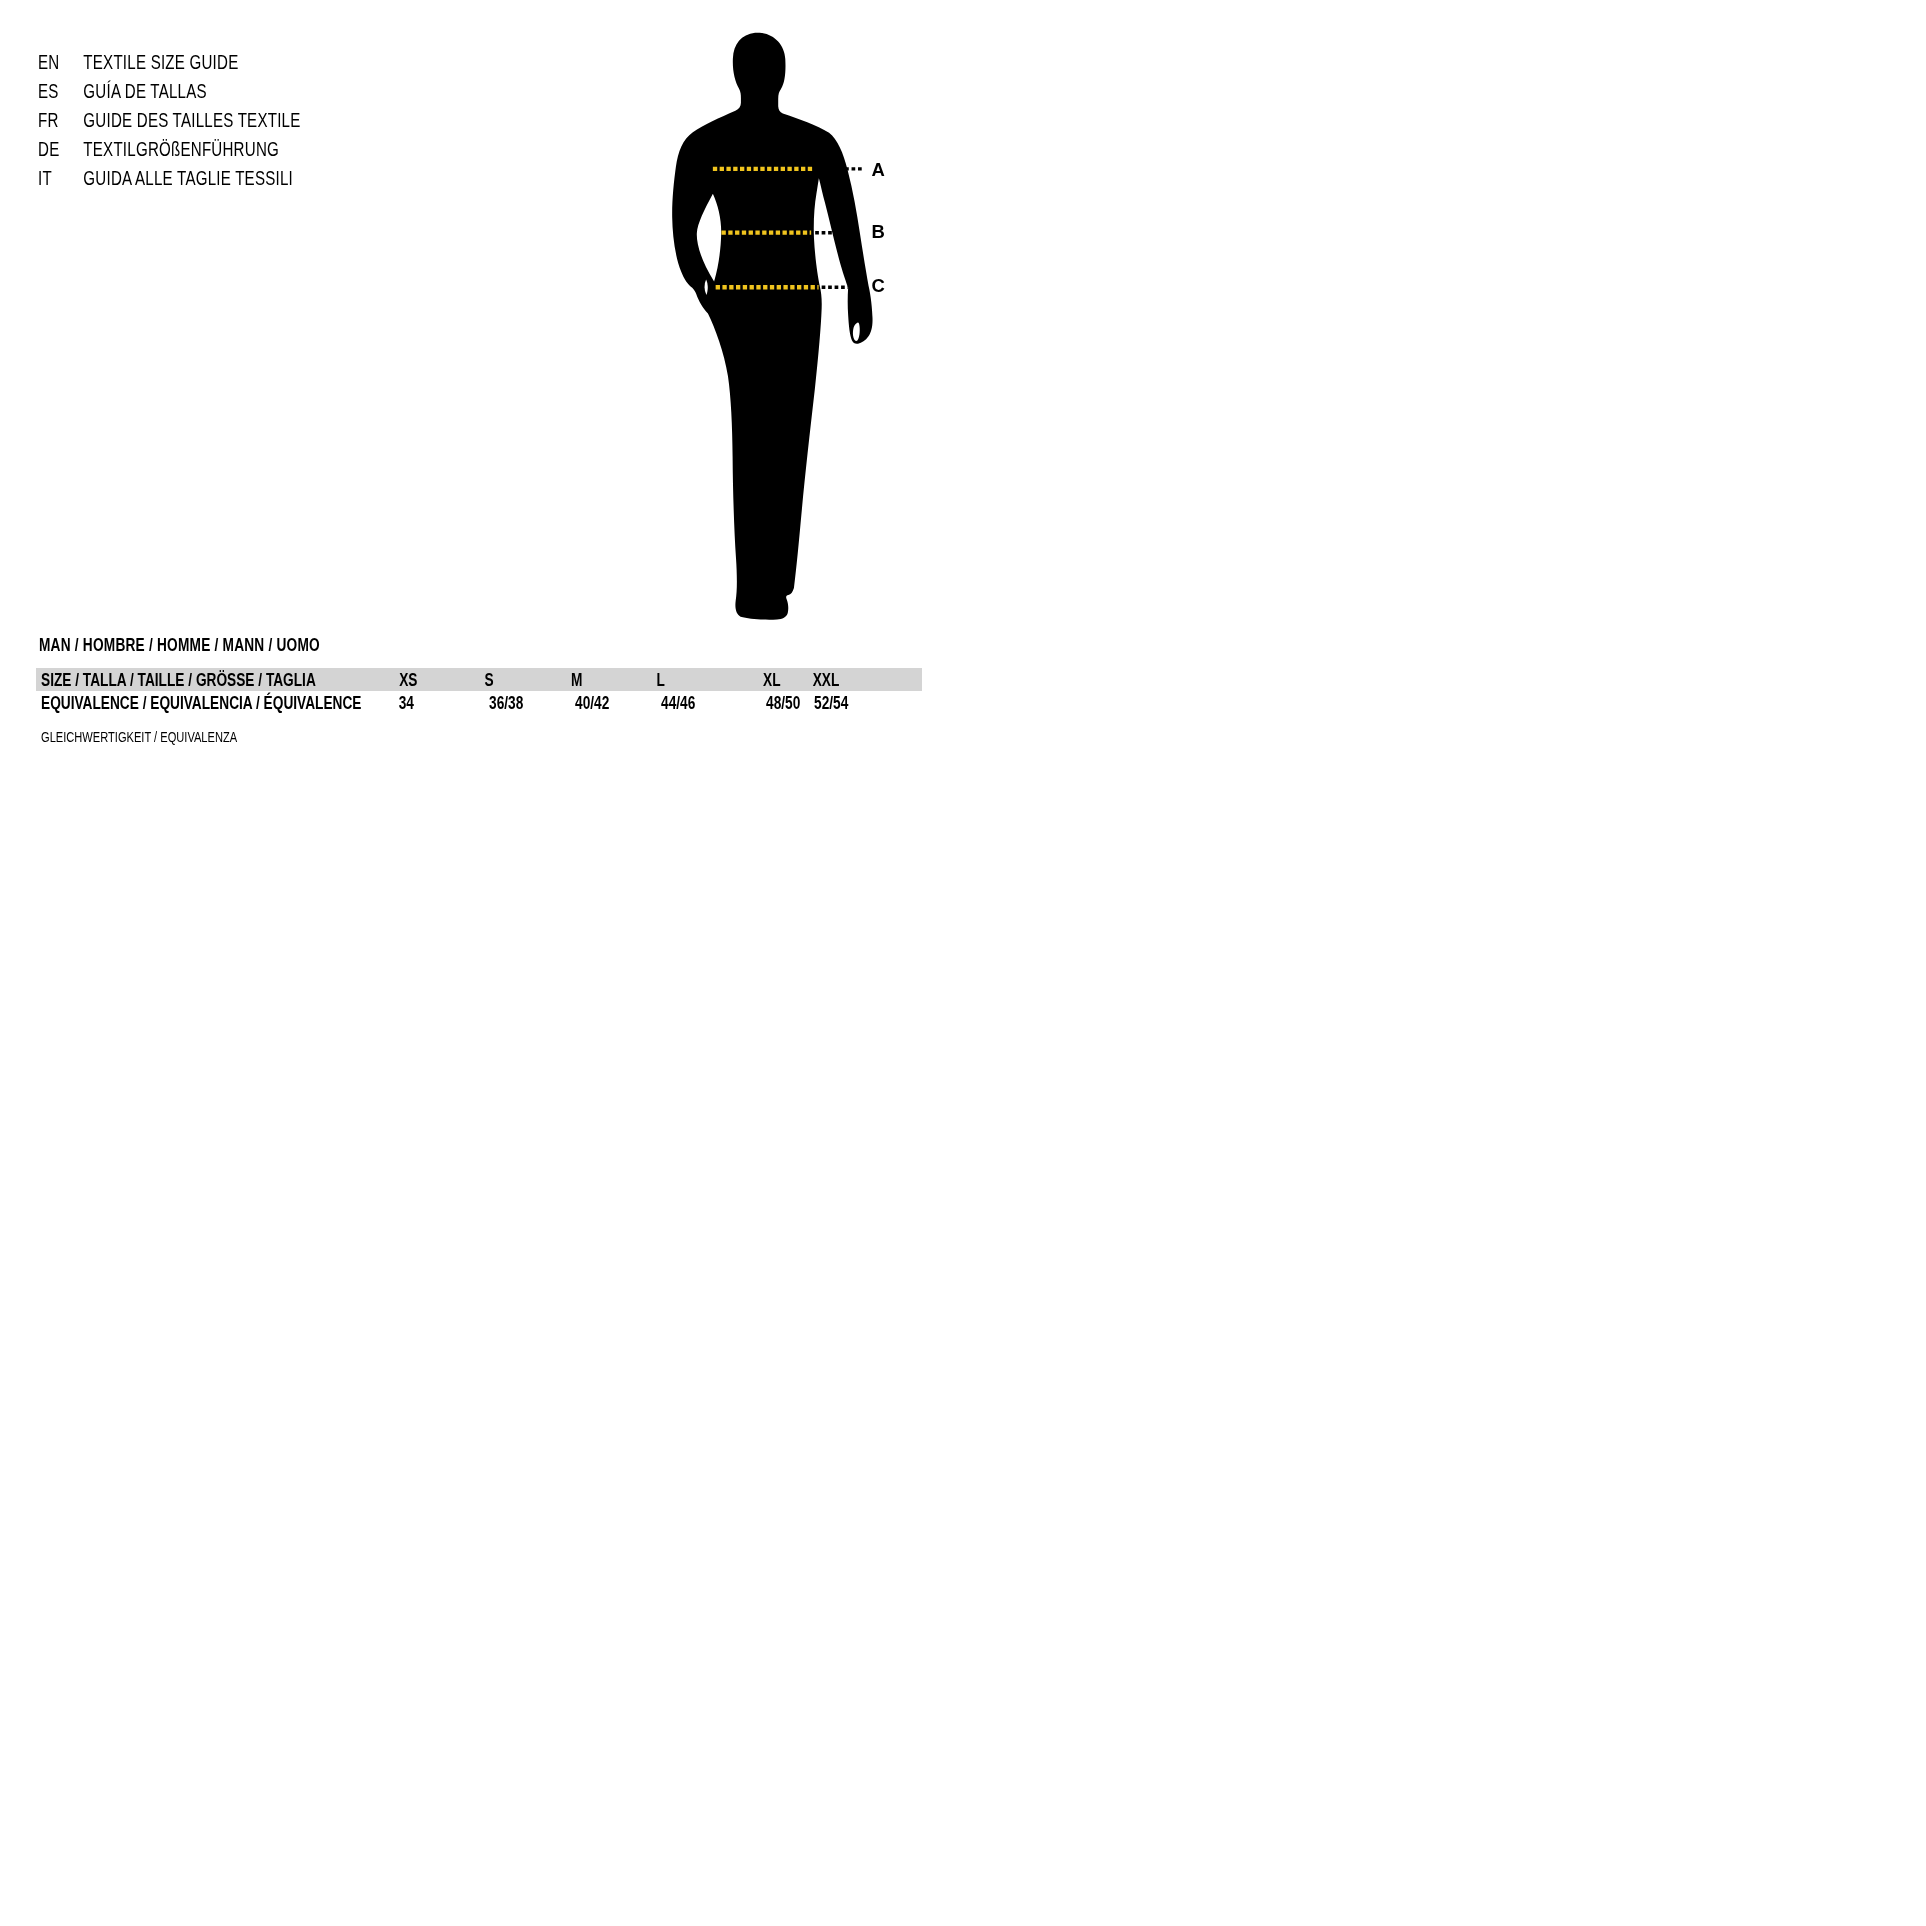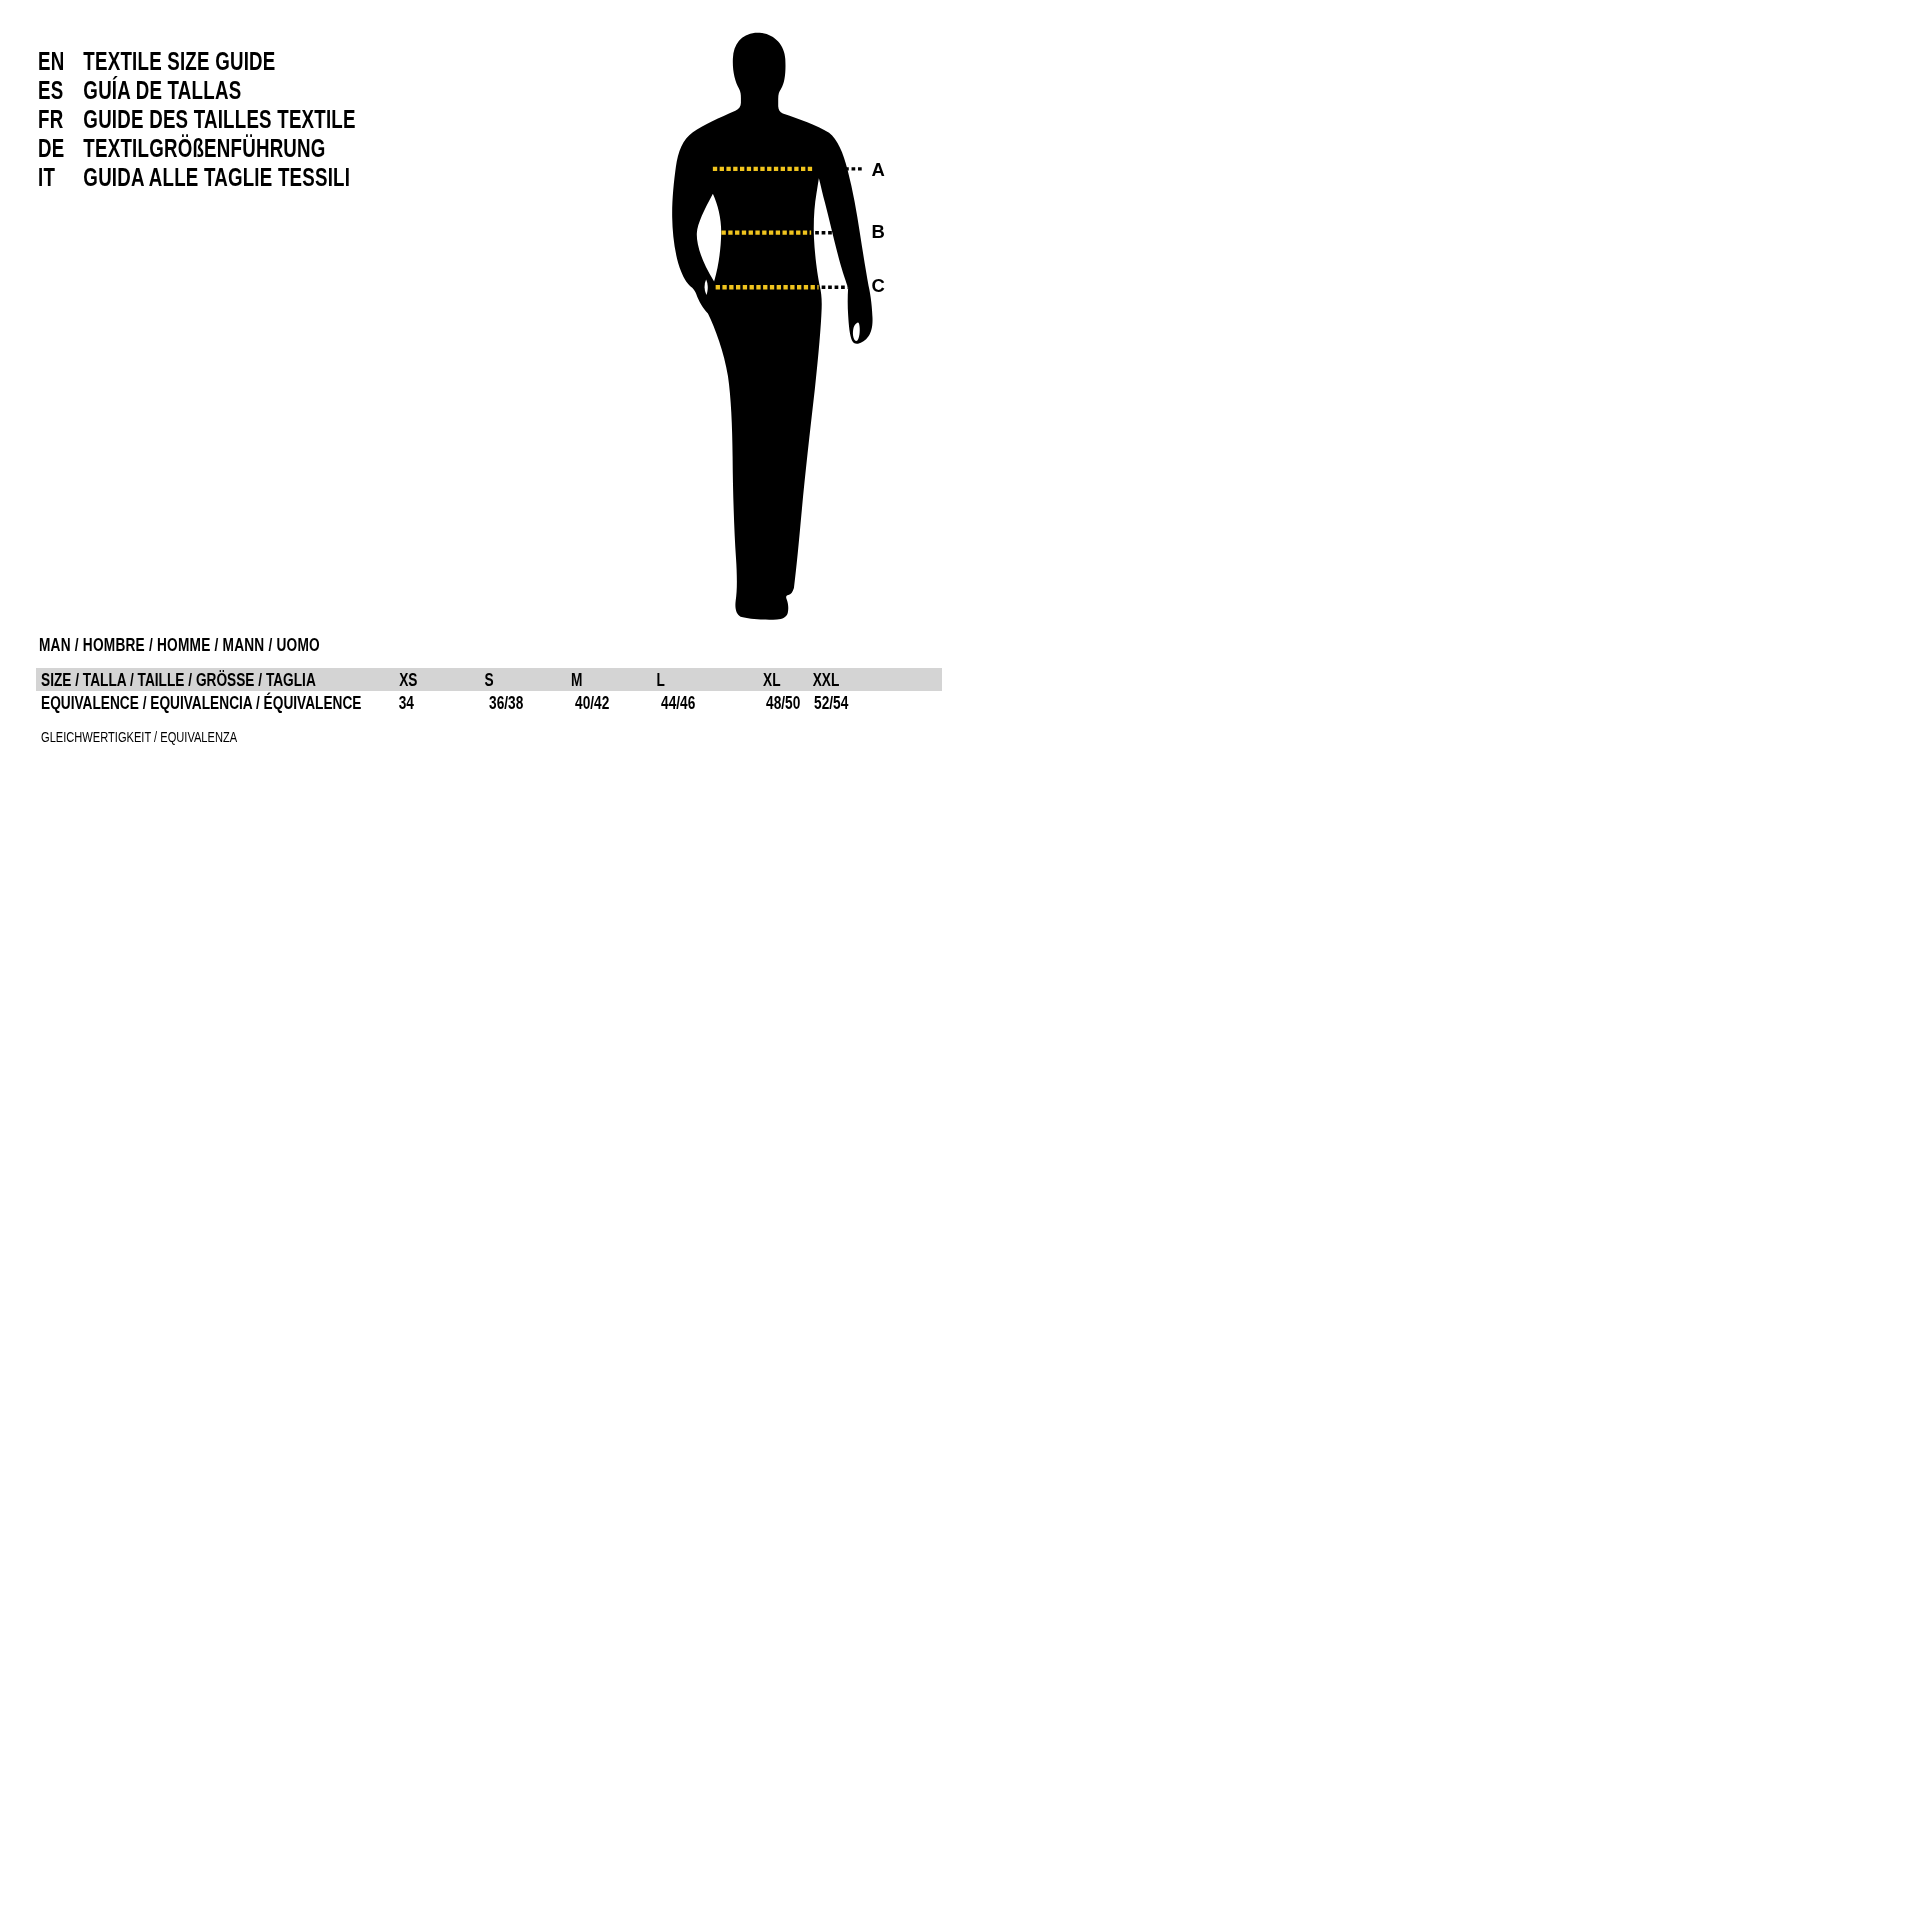--- a/index.html
+++ b/index.html
@@ -11,33 +11,33 @@
     color:#000;
     overflow:hidden;
   }
   
   .cond{display:inline-block;transform:scaleX(0.72);transform-origin:0 50%;white-space:nowrap;}
   .cond-c{display:inline-block;transform:scaleX(0.74);transform-origin:50% 50%;white-space:nowrap;}
   .cond-t{display:inline-block;transform:scaleX(0.74);transform-origin:0 50%;white-space:nowrap;}
 
   
   .lang-list{position:absolute;left:38px;top:47px;}
-  .lang-row{height:29px;line-height:29px;font-size:26px;font-weight:700;letter-spacing:0.3px;}
+  .lang-row{height:29px;line-height:29px;font-size:21px;font-weight:400;letter-spacing:0.3px;}
   .lang-code{display:inline-block;width:63px;}
 
   
   .figure-wrap{position:absolute;left:641px;top:25px;width:259px;height:604px;}
   .figure-wrap svg{display:block;width:100%;height:100%;}
   svg text{font-family:"Liberation Sans",sans-serif;font-weight:700;font-size:60px;fill:#000;}
 
   
   .section-heading{position:absolute;left:39px;top:634px;height:22px;line-height:22px;
     font-size:19px;font-weight:700;letter-spacing:0.3px;}
   .size-header{position:absolute;left:36px;top:668px;width:886px;height:23px;line-height:23px;
-    font-size:18.5px;font-weight:700;padding-left:20px;}
+    font-size:18.5px;font-weight:700;}
   .row-line{position:absolute;left:36px;top:692px;width:886px;height:22px;line-height:22px;
     font-size:18.5px;font-weight:700;}
   .row-line2{position:absolute;left:36px;top:726px;width:886px;height:22px;line-height:22px;
     font-size:15px;font-weight:400;}
   .lbl-pad{position:absolute;left:5px;top:0;height:100%;}
   .col-cell{position:absolute;top:0;width:86px;height:100%;text-align:left;}
   .c0{left:360px;}.c1{left:447px;}.c2{left:533px;}.c3{left:619px;}.c4{left:724px;}.c5{left:772px;}
 </style>
 </head>
 <body>

